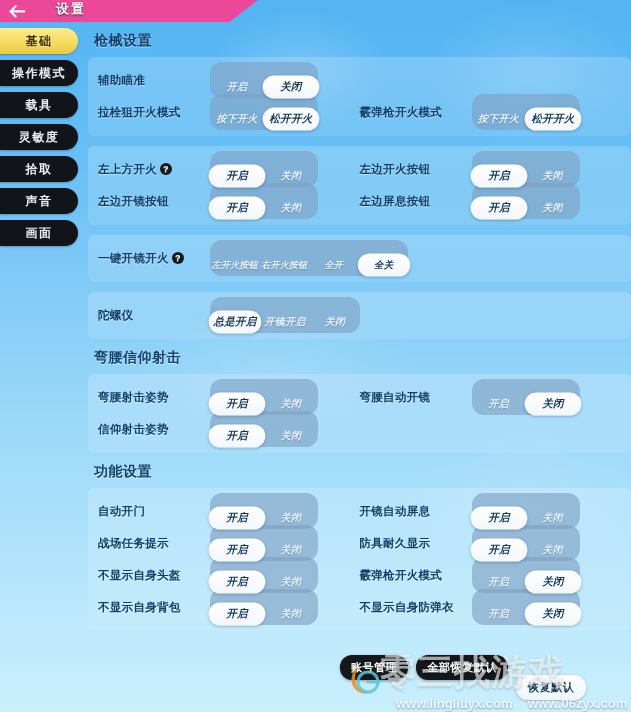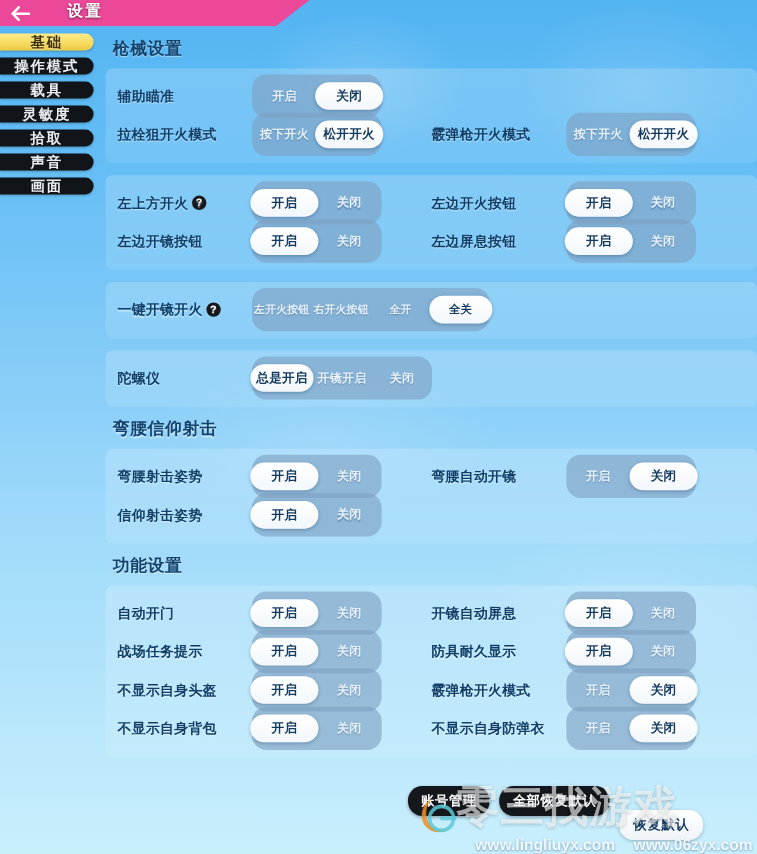--- a/index.html
+++ b/index.html
@@ -55,21 +55,21 @@
 
   
   .sidebar {
     position: absolute; left: 0; top: 28px;
     width: 78px;
     display: flex; flex-direction: column;
     gap: 6px;
     z-index: 20;
   }
   .side-item {
-    height: 14px;
+    height: 26px;
     border-radius: 0 13px 13px 0;
     background: #111418;
     color: #e9eef3;
     display: flex; align-items: center; justify-content: center;
     font-size: 12px; font-weight: bold;
     letter-spacing: 1.5px;
     box-shadow: 0 1px 2px rgba(0,0,0,.25);
     cursor: pointer;
   }
   .side-item.active {
@@ -130,27 +130,28 @@
     font-weight: bold;
     margin-left: 3px;
     line-height: 1;
     vertical-align: middle;
     cursor: pointer;
   }
 
   
   .seg {
     display: inline-flex;
-    align-items: center;
+    align-items: flex-end;
     background: rgba(126,160,194,.62);
     border-radius: 12px;
     height: 36px;
     padding: 0;
     position: relative;
     cursor: pointer;
+    font-style: italic;
   }
   .seg.two   { width: 108px; }
   .seg.three { width: 150px; }
   .seg.four  { width: 198px; }
   .seg-opt {
     flex: 1 1 0;
     height: 22px;
     display: flex; align-items: center; justify-content: center;
     font-size: 10px;
     font-weight: bold;

